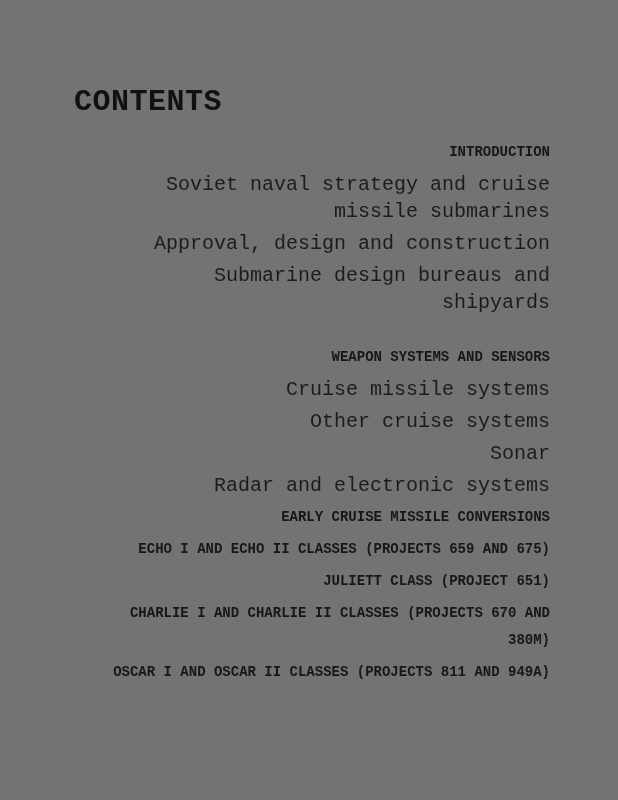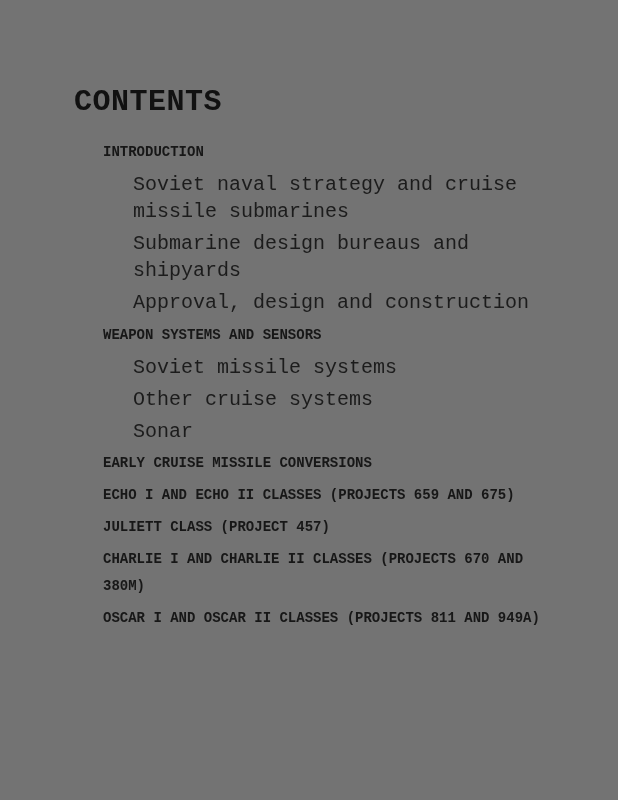--- a/index.html
+++ b/index.html
@@ -23,23 +23,24 @@
     font-weight: 700;
     letter-spacing: 0.5px;
     color: #111111;
   }
   .toc {
     margin: 20px 0 0 103px;
     width: 447px;
   }
   .toc-section {
     margin: 0;
+    text-align: right;
   }
   .toc-section.gap-before {
-    margin-top: 6px;
+    margin-top: 28px;
   }
   .toc-section.small-gap-before {
   }
   .toc-heading {
     margin: 0 0 5px 0;
     font-size: 14px;
     line-height: 27px;
     font-weight: 700;
     color: #171717;
   }
@@ -57,41 +58,42 @@
 
 <div class="page">
 
   <h1 class="doc-title">CONTENTS</h1>
 
   <div class="toc">
 
     <section class="toc-section">
       <h2 class="toc-heading">INTRODUCTION</h2>
       <p class="toc-item">Soviet naval strategy and cruise missile submarines</p>
+      <p class="toc-item">Approval, design and construction</p>
       <p class="toc-item">Submarine design bureaus and shipyards</p>
-      <p class="toc-item">Approval, design and construction</p>
     </section>
 
     <section class="toc-section gap-before">
       <h2 class="toc-heading">WEAPON SYSTEMS AND SENSORS</h2>
-      <p class="toc-item">Soviet missile systems</p>
+      <p class="toc-item">Cruise missile systems</p>
       <p class="toc-item">Other cruise systems</p>
       <p class="toc-item">Sonar</p>
+      <p class="toc-item">Radar and electronic systems</p>
     </section>
 
     <section class="toc-section small-gap-before">
       <h2 class="toc-heading">EARLY CRUISE MISSILE CONVERSIONS</h2>
     </section>
 
     <section class="toc-section">
       <h2 class="toc-heading">ECHO I AND ECHO II CLASSES (PROJECTS 659 AND 675)</h2>
     </section>
 
     <section class="toc-section">
-      <h2 class="toc-heading">JULIETT CLASS (PROJECT 457)</h2>
+      <h2 class="toc-heading">JULIETT CLASS (PROJECT 651)</h2>
     </section>
 
 
     <section class="toc-section">
       <h2 class="toc-heading">CHARLIE I AND CHARLIE II CLASSES (PROJECTS 670 AND 380M)</h2>
     </section>
 
     <section class="toc-section">
       <h2 class="toc-heading">OSCAR I AND OSCAR II CLASSES (PROJECTS 811 AND 949A)</h2>
     </section>

